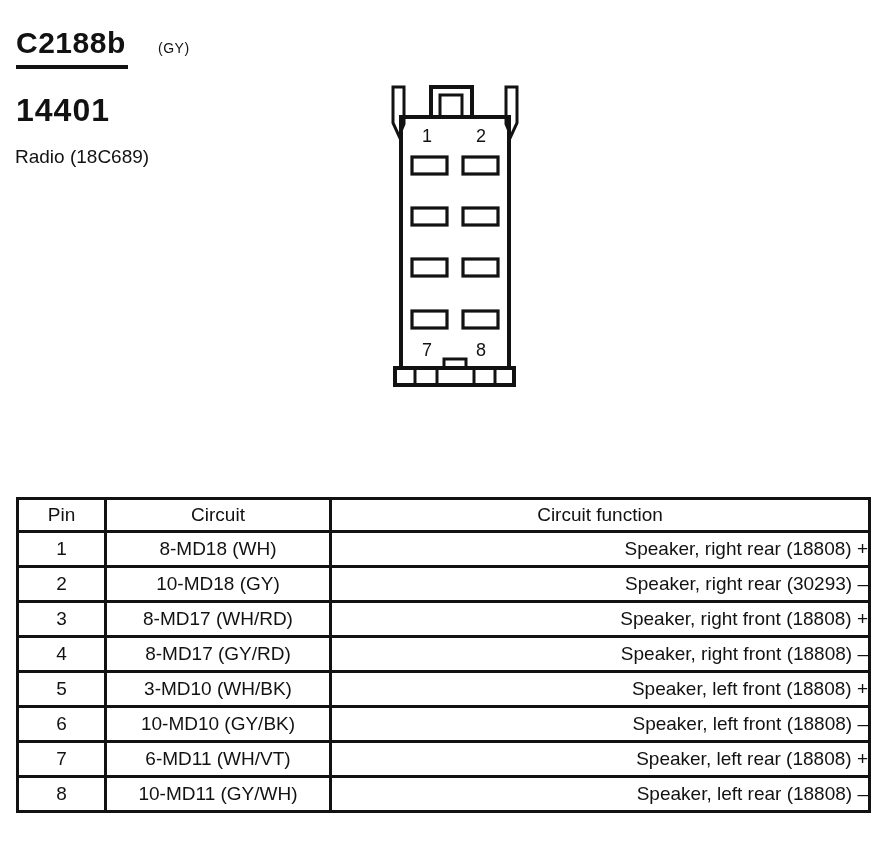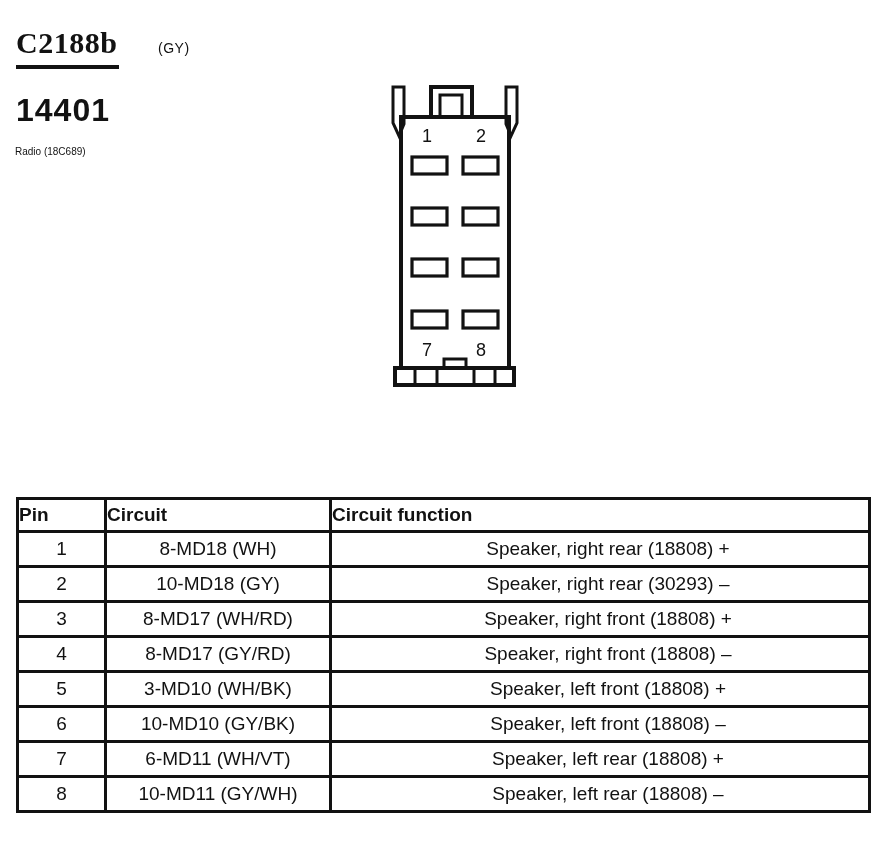--- a/index.html
+++ b/index.html
@@ -12,33 +12,32 @@
     overflow: hidden;
   }
   .page { position: absolute; inset: 0; background: #ffffff; }
 
   
   .connector-id {
     position: absolute; left: 16px; top: 26px;
     font-size: 30px; font-weight: bold; letter-spacing: 0.5px;
     border-bottom: 4px solid #121212; padding: 0 2px 5px 0;
     display: inline-block;
-    font-family: Liberation Serif, serif;
   }
   .color-code {
     position: absolute; left: 158px; top: 40px;
     font-size: 14px; letter-spacing: 0.5px;
   }
   .part-number {
     position: absolute; left: 16px; top: 92px;
     font-size: 32px; font-weight: bold; letter-spacing: 1px;
   }
   .component {
     position: absolute; left: 15px; top: 146px;
-    font-size: 10px;
+    font-size: 19px;
   }
 
   
   .connector-svg { position: absolute; left: 378px; top: 78px; }
   .connector-svg .ln { stroke: #121212; fill: none; }
   .connector-svg .filled { stroke: #121212; fill: #ffffff; }
   .connector-svg text {
     font-family: "Liberation Sans", "DejaVu Sans", sans-serif;
     font-size: 18px; fill: #121212; font-weight: normal;
   }
@@ -52,25 +51,25 @@
     position: absolute; left: 16px; top: 497px;
     border-collapse: collapse; table-layout: fixed; width: 855px;
   }
   .pinout th, .pinout td {
     border: 3px solid #121212;
     font-size: 19px;
     vertical-align: middle;
     height: 35px;
     background: #ffffff;
   }
-  .pinout th { font-weight: bold; text-align: left; height: 33px; }
+  .pinout th { font-weight: normal; text-align: center; height: 33px; }
   .col-pin  { width: 88px; }
   .col-circ { width: 225px; }
   .pinout td.c-pin, .pinout td.c-circ { text-align: center; }
-  .pinout td.c-func { text-align: center; padding-left: 16px; margin-top: 8px; }
+  .pinout td.c-func { text-align: right; padding-left: 16px; margin-top: 8px; }
 </style>
 </head>
 <body>
 
 <div class="page">
 
   <div class="connector-id">C2188b</div>
   <div class="color-code">(GY)</div>
   <div class="part-number">14401</div>
   <div class="component">Radio (18C689)</div>

